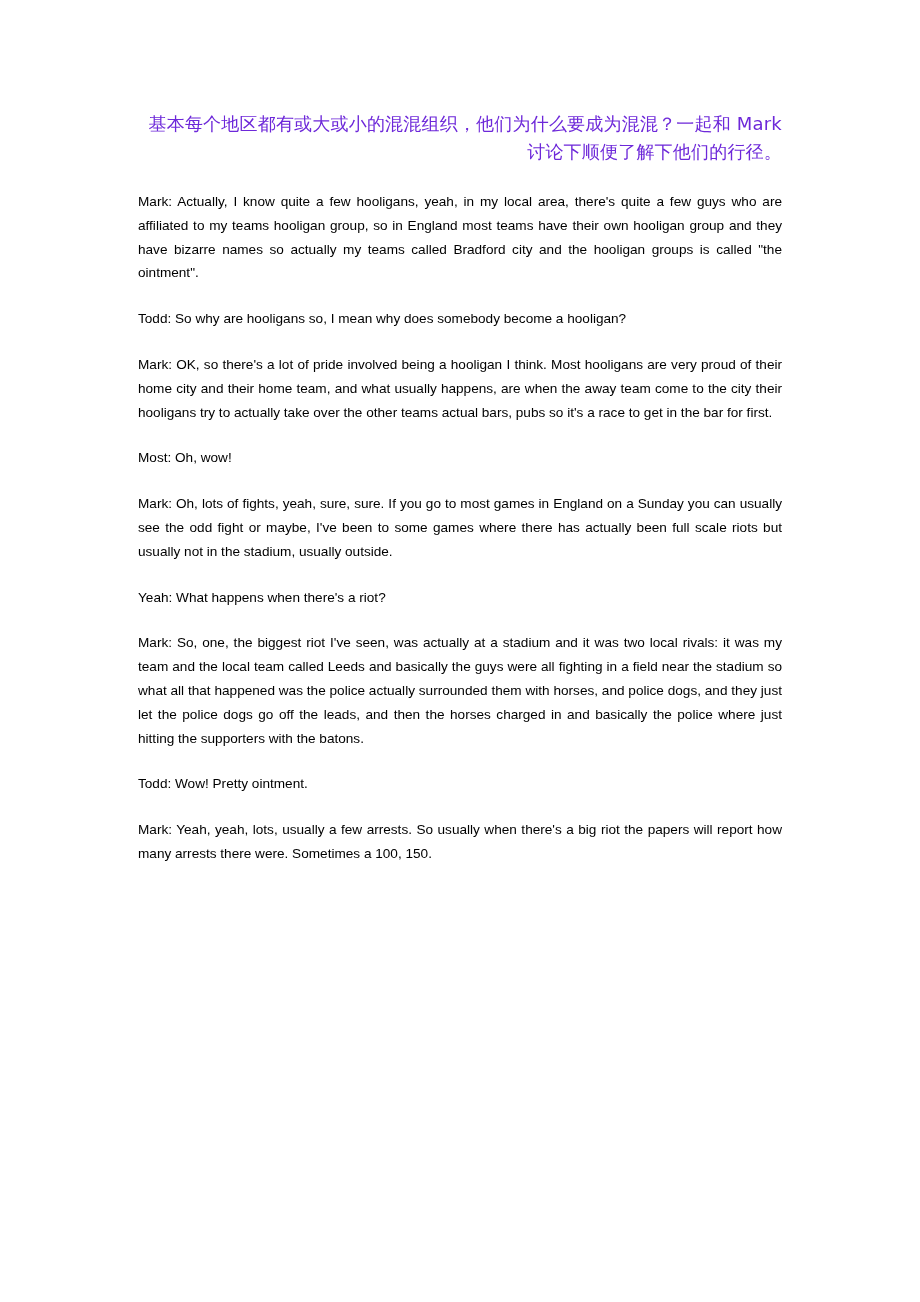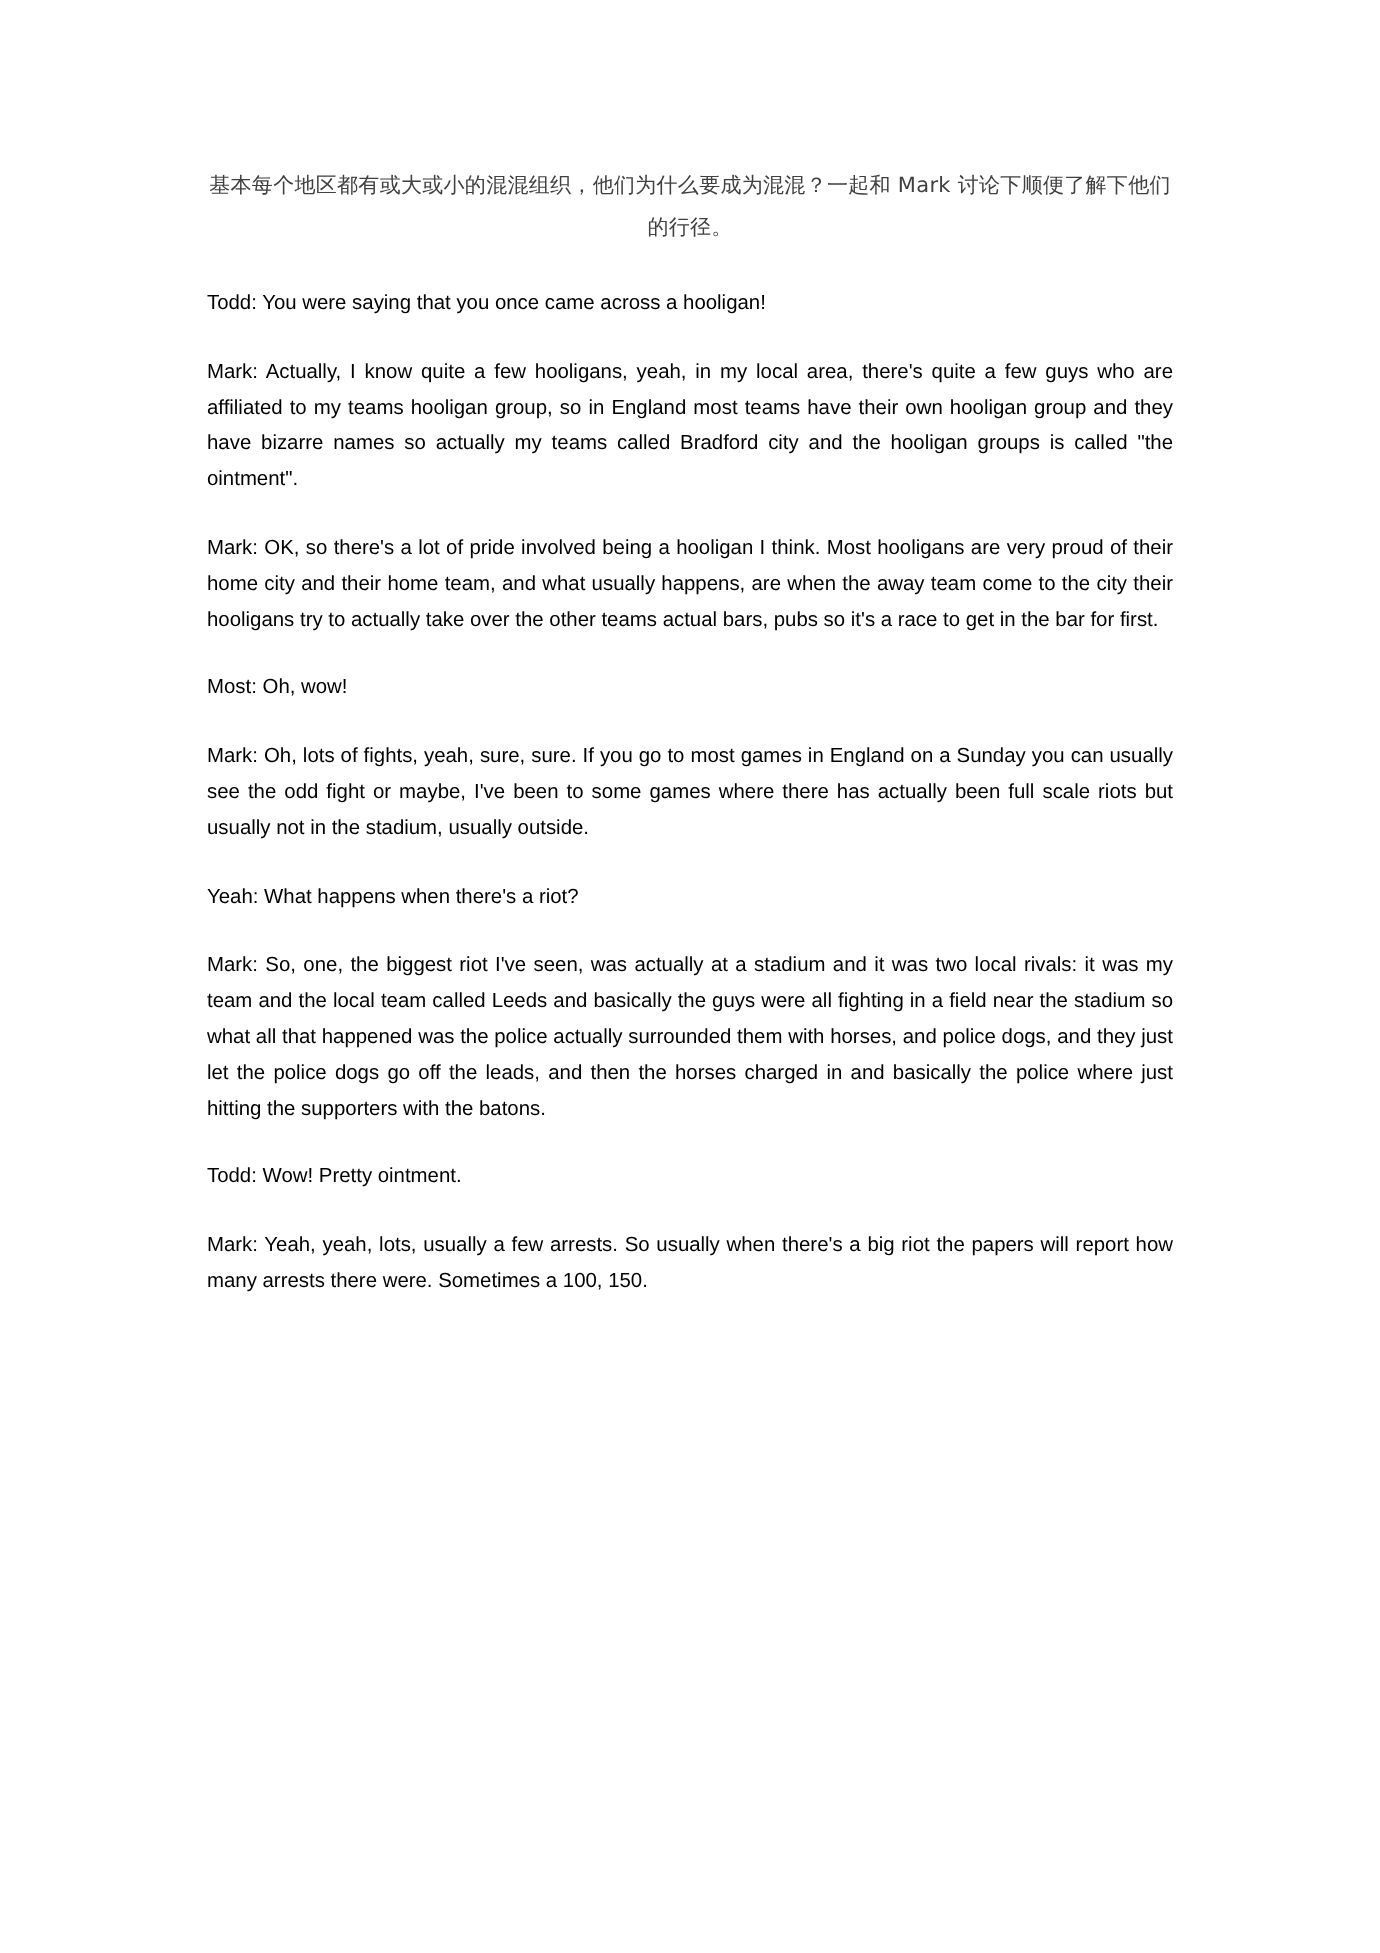--- a/index.html
+++ b/index.html
@@ -26,40 +26,40 @@
   p.para {
     margin: 0 0 22px 0;
     font-size: 13.6px;
     line-height: 23.8px;
     text-align: justify;
     text-justify: inter-word;
     color: #000000;
     word-spacing: 0px;
   }
   p.para.intro {
-    color: #404040;
+    color: #6d28d9;
     font-family: "DejaVu Sans", "Liberation Sans", sans-serif;
-    font-size: 14px;
+    font-size: 18px;
     line-height: 28px;
     letter-spacing: 0.2px;
     margin-bottom: 24px;
-    text-align: center;
+    text-align: right;
   }
   p.para:last-child {
     margin-bottom: 0;
   }
 </style>
 </head>
 <body>
 
 <div class="page">
   <div class="doc-body">
     <p class="para intro">基本每个地区都有或大或小的混混组织，他们为什么要成为混混？一起和 Mark 讨论下顺便了解下他们的行径。</p>
-    <p class="para">Todd: You were saying that you once came across a hooligan!</p>
     <p class="para">Mark: Actually, I know quite a few hooligans, yeah, in my local area, there's quite a few guys who are affiliated to my teams hooligan group, so in England most teams have their own hooligan group and they have bizarre names so actually my teams called Bradford city and the hooligan groups is called "the ointment".</p>
+    <p class="para">Todd: So why are hooligans so, I mean why does somebody become a hooligan?</p>
     <p class="para">Mark: OK, so there's a lot of pride involved being a hooligan I think. Most hooligans are very proud of their home city and their home team, and what usually happens, are when the away team come to the city their hooligans try to actually take over the other teams actual bars, pubs so it's a race to get in the bar for first.</p>
     <p class="para">Most: Oh, wow!</p>
     <p class="para">Mark: Oh, lots of fights, yeah, sure, sure. If you go to most games in England on a Sunday you can usually see the odd fight or maybe, I've been to some games where there has actually been full scale riots but usually not in the stadium, usually outside.</p>
     <p class="para">Yeah: What happens when there's a riot?</p>
     <p class="para">Mark: So, one, the biggest riot I've seen, was actually at a stadium and it was two local rivals: it was my team and the local team called Leeds and basically the guys were all fighting in a field near the stadium so what all that happened was the police actually surrounded them with horses, and police dogs, and they just let the police dogs go off the leads, and then the horses charged in and basically the police where just hitting the supporters with the batons.</p>
     <p class="para">Todd: Wow! Pretty ointment.</p>
     <p class="para">Mark: Yeah, yeah, lots, usually a few arrests. So usually when there's a big riot the papers will report how many arrests there were. Sometimes a 100, 150.</p>
   </div>
 </div>
 

